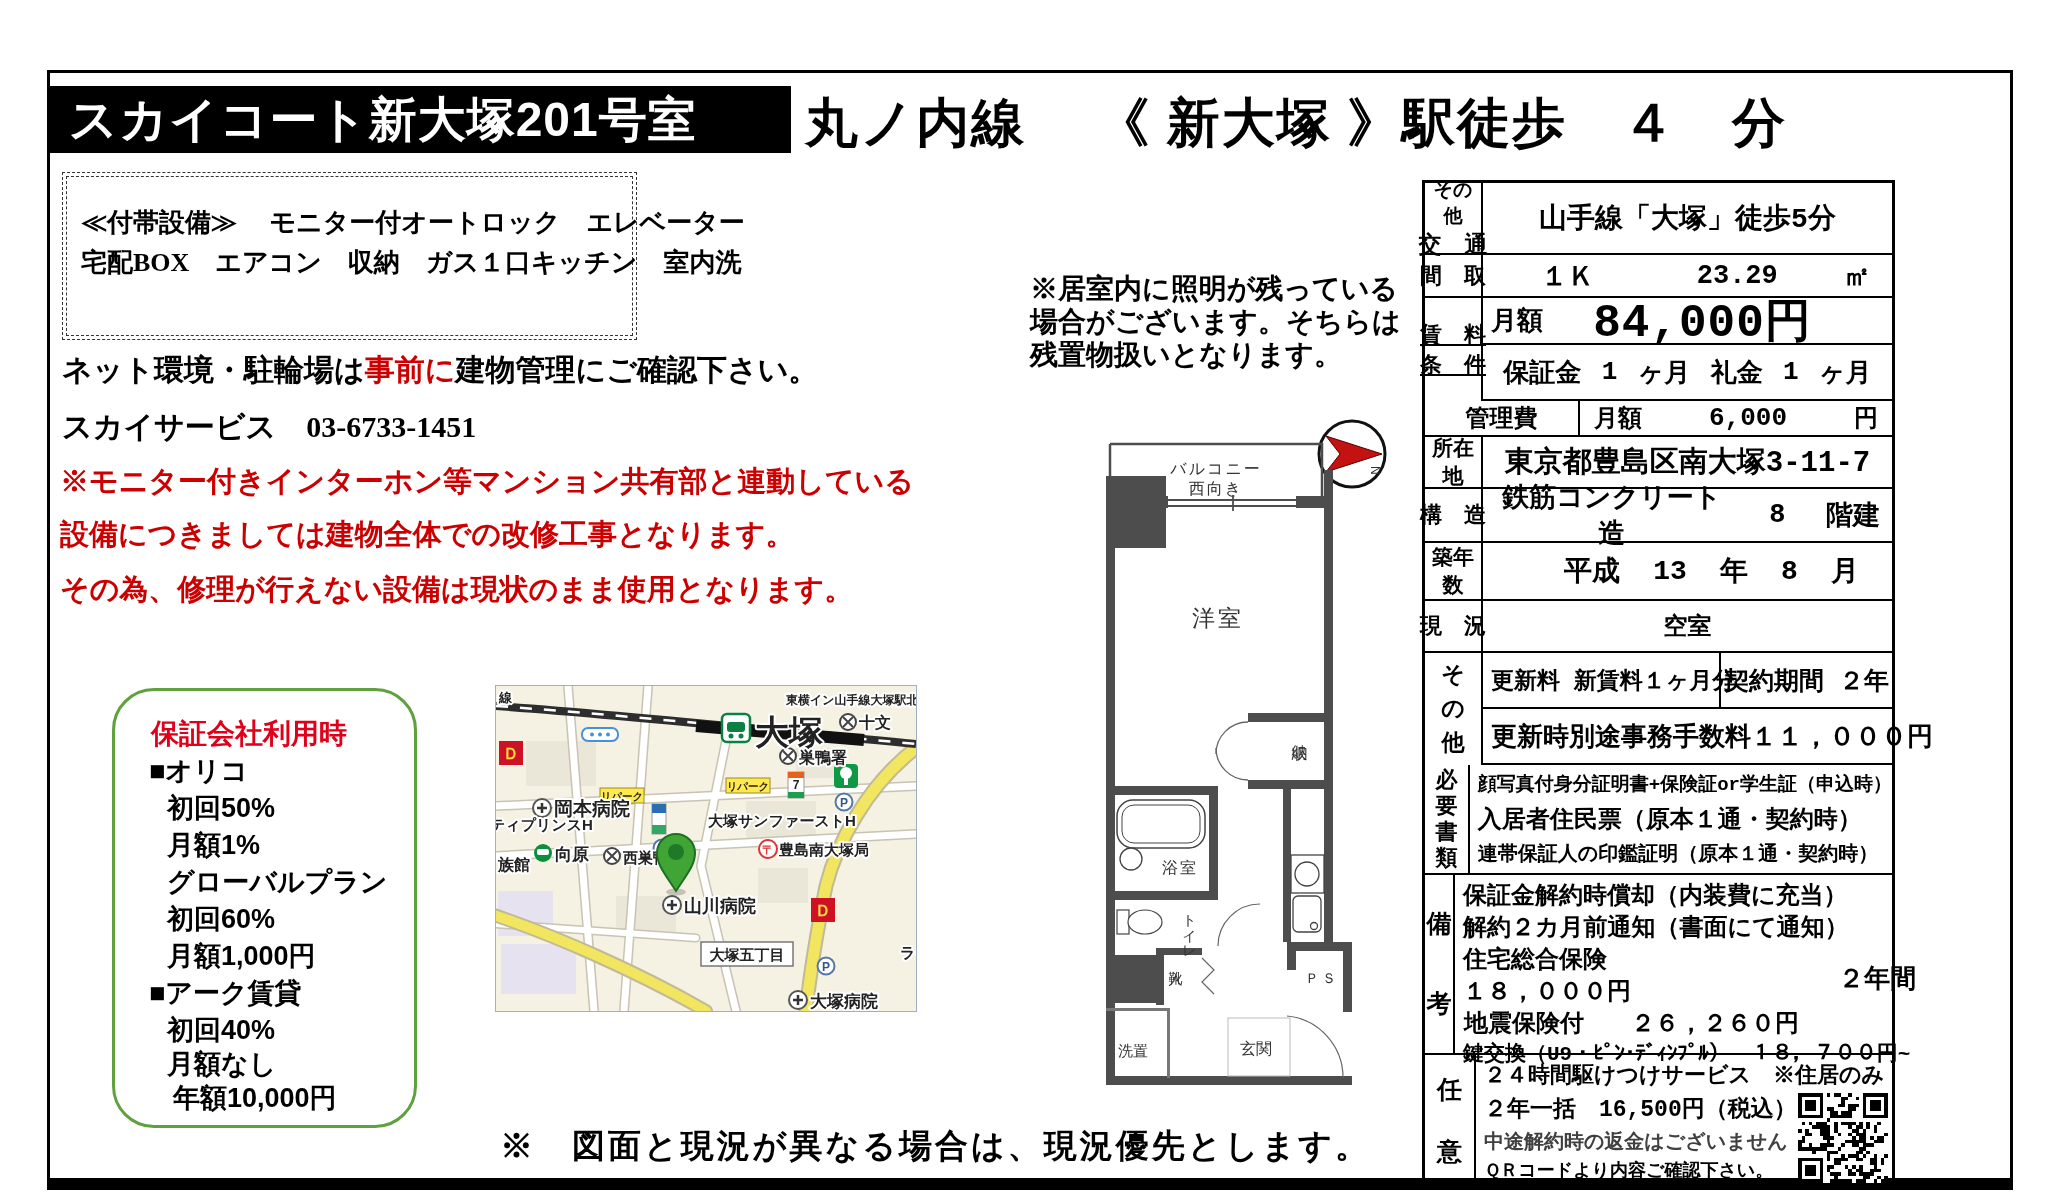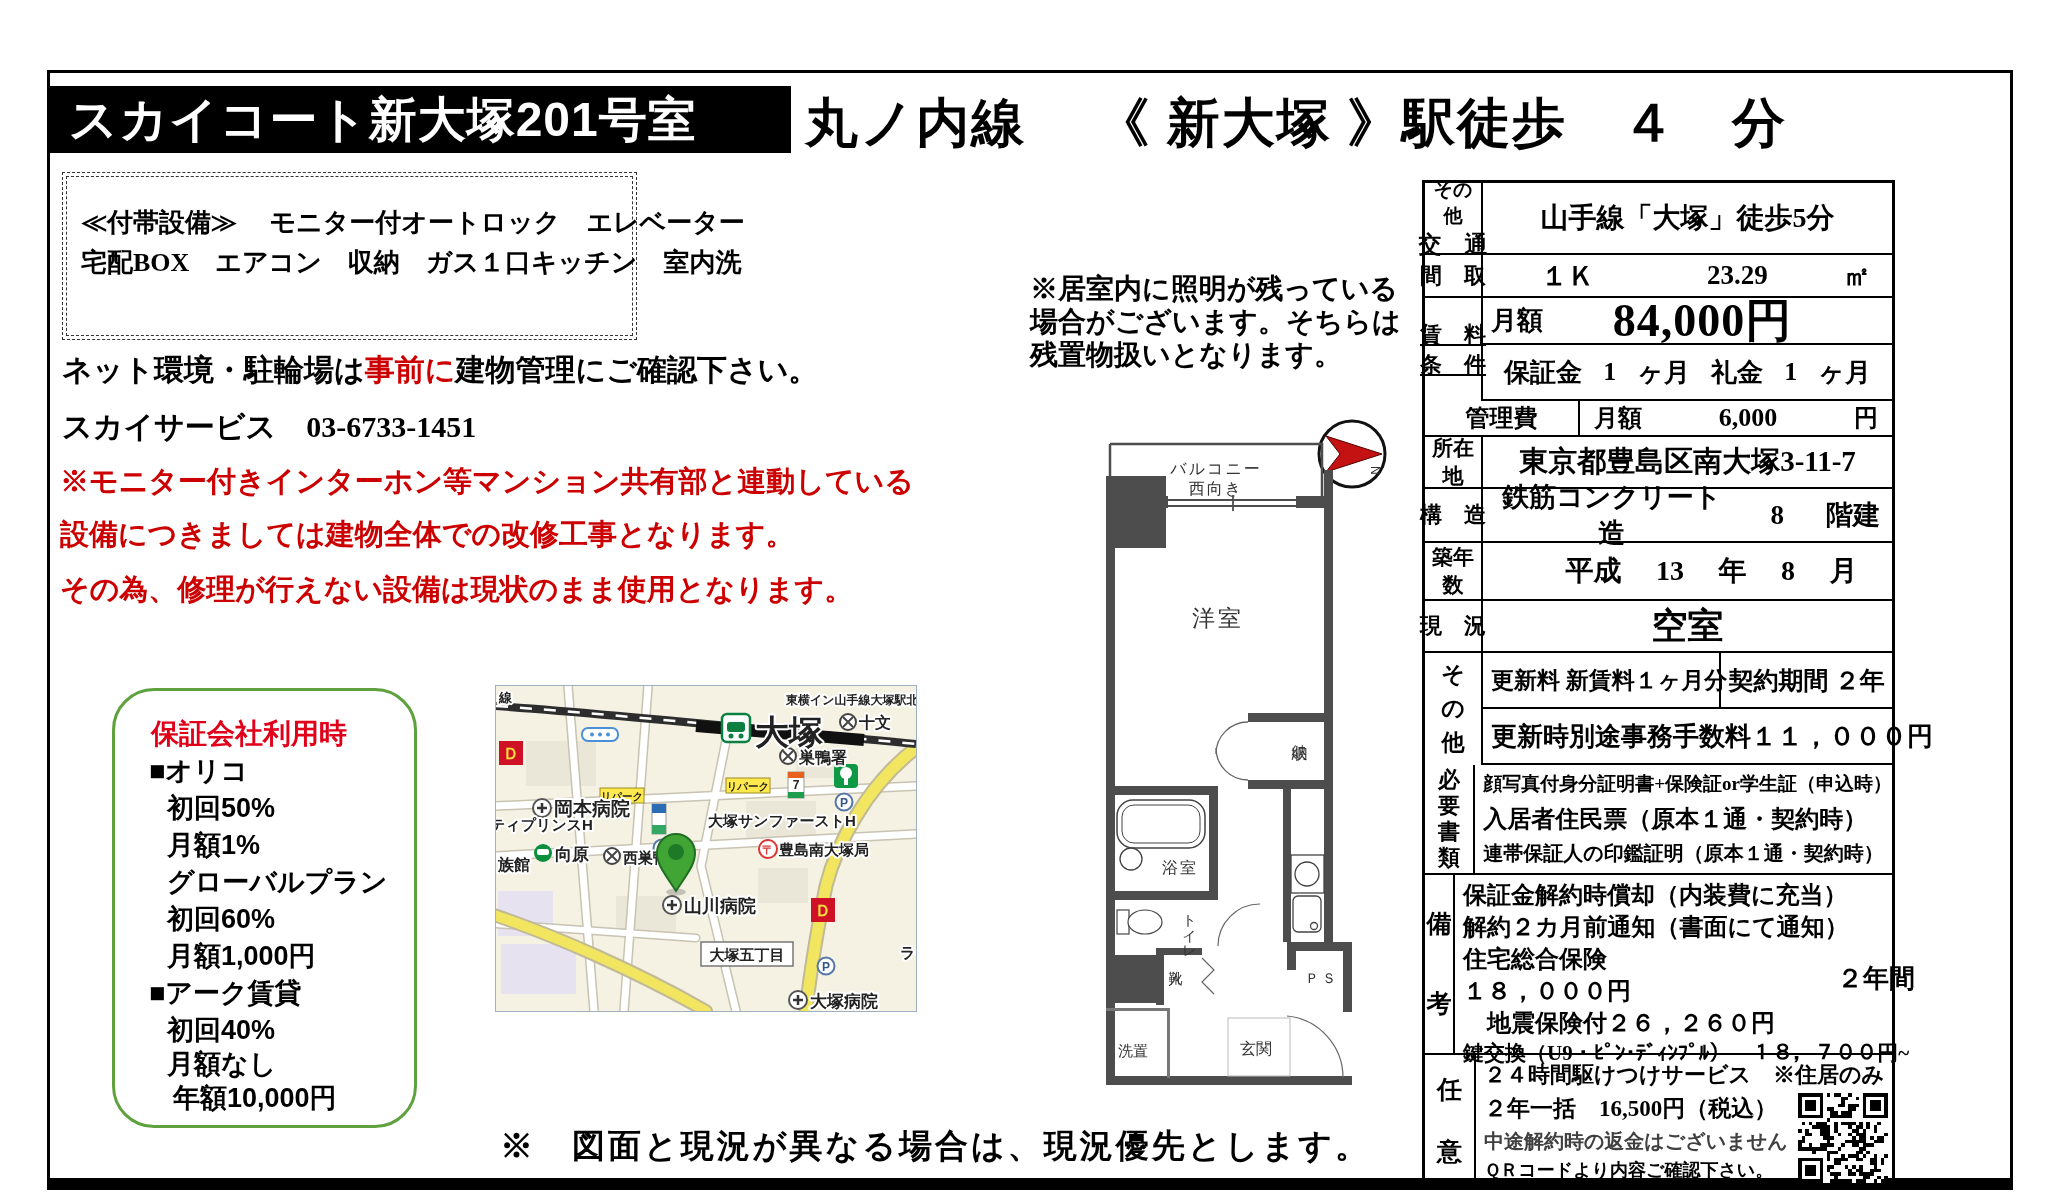--- a/index.html
+++ b/index.html
@@ -35,21 +35,21 @@
   #plan{left:1090px;top:418px;width:310px;height:680px;}
   .ptxt{font-family:"Liberation Sans","DejaVu Sans",sans-serif;fill:#333;}
   
   #bottomnote{left:500px;top:1124px;width:840px;text-align:center;font-size:33px;letter-spacing:3px;white-space:nowrap;}
   
   #ptable{left:1422px;top:180px;width:473px;height:1010px;border:3px solid #000;box-sizing:border-box;}
   .trow{position:absolute;left:0;width:467px;display:flex;box-sizing:border-box;border-bottom:2px solid #000;align-items:stretch;}
   .lblc{width:58px;border-right:2px solid #000;box-sizing:border-box;display:flex;flex-direction:column;align-items:center;justify-content:center;text-align:center;}
   .lbl1{font-size:19px;}
   .lbl2{font-size:23px;white-space:pre;}
-  .cnt{flex:1;display:flex;align-items:center;box-sizing:border-box;}
+  .cnt{flex:1;display:flex;align-items:center;box-sizing:border-box;font-family:Liberation Mono, monospace;}
   .vlabel{width:30px;word-break:break-all;text-align:center;font-size:24px;}
   .spanlbl{position:absolute;left:0;width:58px;border-right:2px solid #000;box-sizing:border-box;display:flex;flex-direction:column;align-items:center;justify-content:center;}
 </style>
 </head>
 <body>
 
 <div id="frame" class="abs"></div>
 
 <div id="banner" class="abs">
   <div class="gs">スカイコート新大塚201号室</div>
@@ -425,21 +425,21 @@
       <span>年</span>
       <span>8</span>
       <span>月</span>
     </div>
   </div>
 
   <div class="trow" style="top:418px;height:52px;">
     <div class="lblc">
         <span class="lbl2" style="font-size:22px;">現　況</span>
       </div>
-    <div class="cnt" style="justify-content:center;font-size:36px;">空室</div>
+    <div class="cnt" style="justify-content:center;font-size:24px;">空室</div>
   </div>
 
   <div class="spanlbl" style="top:470px;height:112px;">
     <div class="vlabel" style="font-size:23px;line-height:34px;">その他</div>
   </div>
   <div class="trow" style="top:470px;height:56px;left:58px;width:409px;">
     <div class="cnt" style="width:238px;flex:none;border-right:2px solid #000;font-size:23px;padding-left:8px;white-space:nowrap;">更新料 新賃料１ヶ月分</div>
     <div class="cnt" style="justify-content:center;font-size:25px;white-space:nowrap;">契約期間 ２年</div>
   </div>
   <div class="trow" style="top:526px;height:56px;left:58px;width:409px;">
@@ -461,21 +461,21 @@
     <div class="lblc">
         <div class="vlabel" style="font-size:25px;line-height:80px;width:28px;">備考</div>
       </div>
     <div class="cnt" style="flex-direction:column;align-items:stretch;justify-content:space-evenly;padding:4px 8px;position:relative;">
       <div style="font-size:24px;white-space:nowrap;">保証金解約時償却（内装費に充当）</div>
       <div style="font-size:24px;white-space:nowrap;">解約２カ月前通知（書面にて通知）</div>
       <div style="font-size:24px;display:flex;width:336px;justify-content:flex-end;white-space:nowrap;flex-direction:column;">
           <span>住宅総合保険</span>
           <span>１８，０００円</span>
         </div>
-      <div style="font-size:24px;display:flex;width:336px;justify-content:center;white-space:nowrap;">
+      <div style="font-size:24px;display:flex;width:336px;justify-content:flex-end;white-space:nowrap;gap:47px;">
           <span>地震保険付</span>
           <span>２６，２６０円</span>
         </div>
       <div style="font-size:21px;white-space:nowrap;">鍵交換（U9・ﾋﾟﾝ･ﾃﾞｨﾝﾌﾟﾙ）　１８，７００円~</div>
       <div style="position:absolute;right:2px;top:86px;font-size:26px;">２年間</div>
     </div>
   </div>
 
   <div class="trow" style="top:872px;height:132px;border-bottom:none;">
     <div class="lblc">

